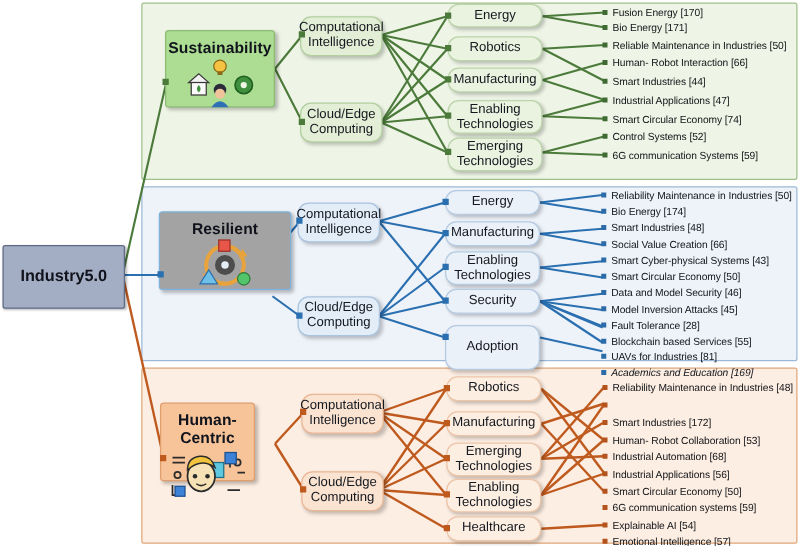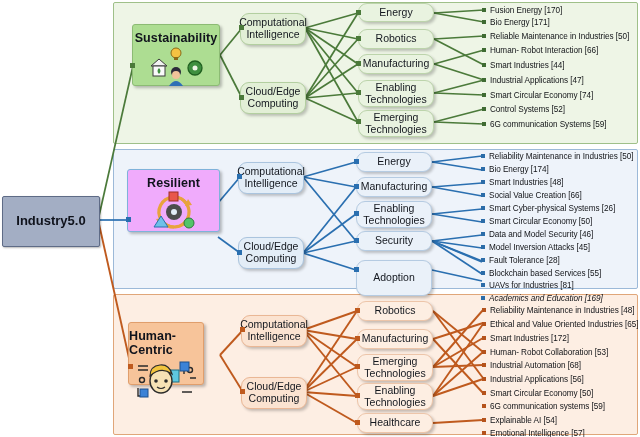--- a/index.html
+++ b/index.html
@@ -14,24 +14,24 @@
   .panel.orange{left:113px;top:294px;width:525px;height:141px;background:#fdeee3;border:1px solid #e0a679;}
 
   .root{position:absolute;left:2px;top:196px;width:96px;height:49px;
         background:#a3aec4;border:1px solid #5e6b86;border-radius:2px;
         display:flex;align-items:center;justify-content:center;text-align:center;
         font-weight:bold;font-size:13px;color:#10131c;line-height:1.12;
         box-shadow:1px 1px 2px rgba(0,0,0,.28);}
 
   .cat{position:absolute;border-radius:3px;display:flex;flex-direction:column;
        align-items:center;justify-content:flex-start;box-sizing:border-box;
-       box-shadow:2px 2px 3px rgba(0,0,0,.25);padding-top:6px;}
+       box-shadow:2px 2px 3px rgba(0,0,0,.25);padding-top:6px;text-align:center;}
   .cat .cat-title{font-weight:bold;font-size:12.5px;color:#10131c;letter-spacing:.1px;}
   .cat.green{left:132px;top:24px;width:88px;height:62px;background:#addd92;border:1px solid #8cbb74;}
-  .cat.blue{left:127px;top:169px;width:93px;height:63px;background:#f0abfc;border:1px solid #7fb2da;}
+  .cat.blue{left:127px;top:169px;width:106px;height:63px;background:#a3a3a3;border:1px solid #7fb2da;}
   .cat.orange{left:128px;top:322px;width:76px;height:63px;background:#f7c49a;border:1px solid #e09e6c;}
   .cat .emoji{margin-top:1px;line-height:1;}
 
   .mid{position:absolute;border-radius:9px;display:flex;align-items:center;
        justify-content:center;text-align:center;box-sizing:border-box;
        font-size:10.5px;color:#14181f;line-height:1.12;
        box-shadow:2px 2px 3px rgba(0,0,0,.22);}
   .mid.green{background:#e2efd6;border:1px solid #b3cfa0;}
   .mid.blue{background:#e3edf7;border:1px solid #aac4de;}
   .mid.orange{background:#fbe3d1;border:1px solid #eab795;}
@@ -279,21 +279,21 @@
 
   <div class="bullet blue" style="left:481px;top:154px;"></div>
   <div class="leaf" style="left:489px;top:153px;">Reliability Maintenance in Industries [50]</div>
   <div class="bullet blue" style="left:481px;top:167px;"></div>
   <div class="leaf" style="left:489px;top:166px;">Bio Energy [174]</div>
   <div class="bullet blue" style="left:481px;top:180px;"></div>
   <div class="leaf" style="left:489px;top:179px;">Smart Industries [48]</div>
   <div class="bullet blue" style="left:481px;top:193px;"></div>
   <div class="leaf" style="left:489px;top:192px;">Social Value Creation [66]</div>
   <div class="bullet blue" style="left:481px;top:206px;"></div>
-  <div class="leaf" style="left:489px;top:205px;">Smart Cyber-physical Systems [26]</div>
+  <div class="leaf" style="left:489px;top:205px;">Smart Cyber-physical Systems [43]</div>
   <div class="bullet blue" style="left:481px;top:219px;"></div>
   <div class="leaf" style="left:489px;top:218px;">Smart Circular Economy [50]</div>
   <div class="bullet blue" style="left:481px;top:232px;"></div>
   <div class="leaf" style="left:489px;top:231px;">Data and Model Security [46]</div>
   <div class="bullet blue" style="left:481px;top:245px;"></div>
   <div class="leaf" style="left:489px;top:244px;">Model Inversion Attacks [45]</div>
   <div class="bullet blue" style="left:481px;top:258px;"></div>
   <div class="leaf" style="left:489px;top:257px;">Fault Tolerance [28]</div>
   <div class="bullet blue" style="left:481px;top:271px;"></div>
   <div class="leaf" style="left:489px;top:270px;">Blockchain based Services [55]</div>
@@ -325,21 +325,20 @@
     <div><span>Enabling</span><br>
          <span>Technologies</span></div>
     </div>
   <div class="sub orange" style="left:357px;top:413px;width:76px;height:20px;">
     <span>Healthcare</span>
     </div>
 
   <div class="bullet orange" style="left:482px;top:308px;"></div>
   <div class="leaf" style="left:490px;top:307px;">Reliability Maintenance in Industries [48]</div>
   <div class="bullet orange" style="left:482px;top:322px;"></div>
-  <div class="leaf" style="left:490px;top:321px;">Ethical and Value Oriented Industries [65]</div>
   <div class="bullet orange" style="left:482px;top:336px;"></div>
   <div class="leaf" style="left:490px;top:335px;">Smart Industries [172]</div>
   <div class="bullet orange" style="left:482px;top:350px;"></div>
   <div class="leaf" style="left:490px;top:349px;">Human- Robot Collaboration [53]</div>
   <div class="bullet orange" style="left:482px;top:363px;"></div>
   <div class="leaf" style="left:490px;top:362px;">Industrial Automation [68]</div>
   <div class="bullet orange" style="left:482px;top:377px;"></div>
   <div class="leaf" style="left:490px;top:376px;">Industrial Applications [56]</div>
   <div class="bullet orange" style="left:482px;top:391px;"></div>
   <div class="leaf" style="left:490px;top:390px;">Smart Circular Economy [50]</div>

